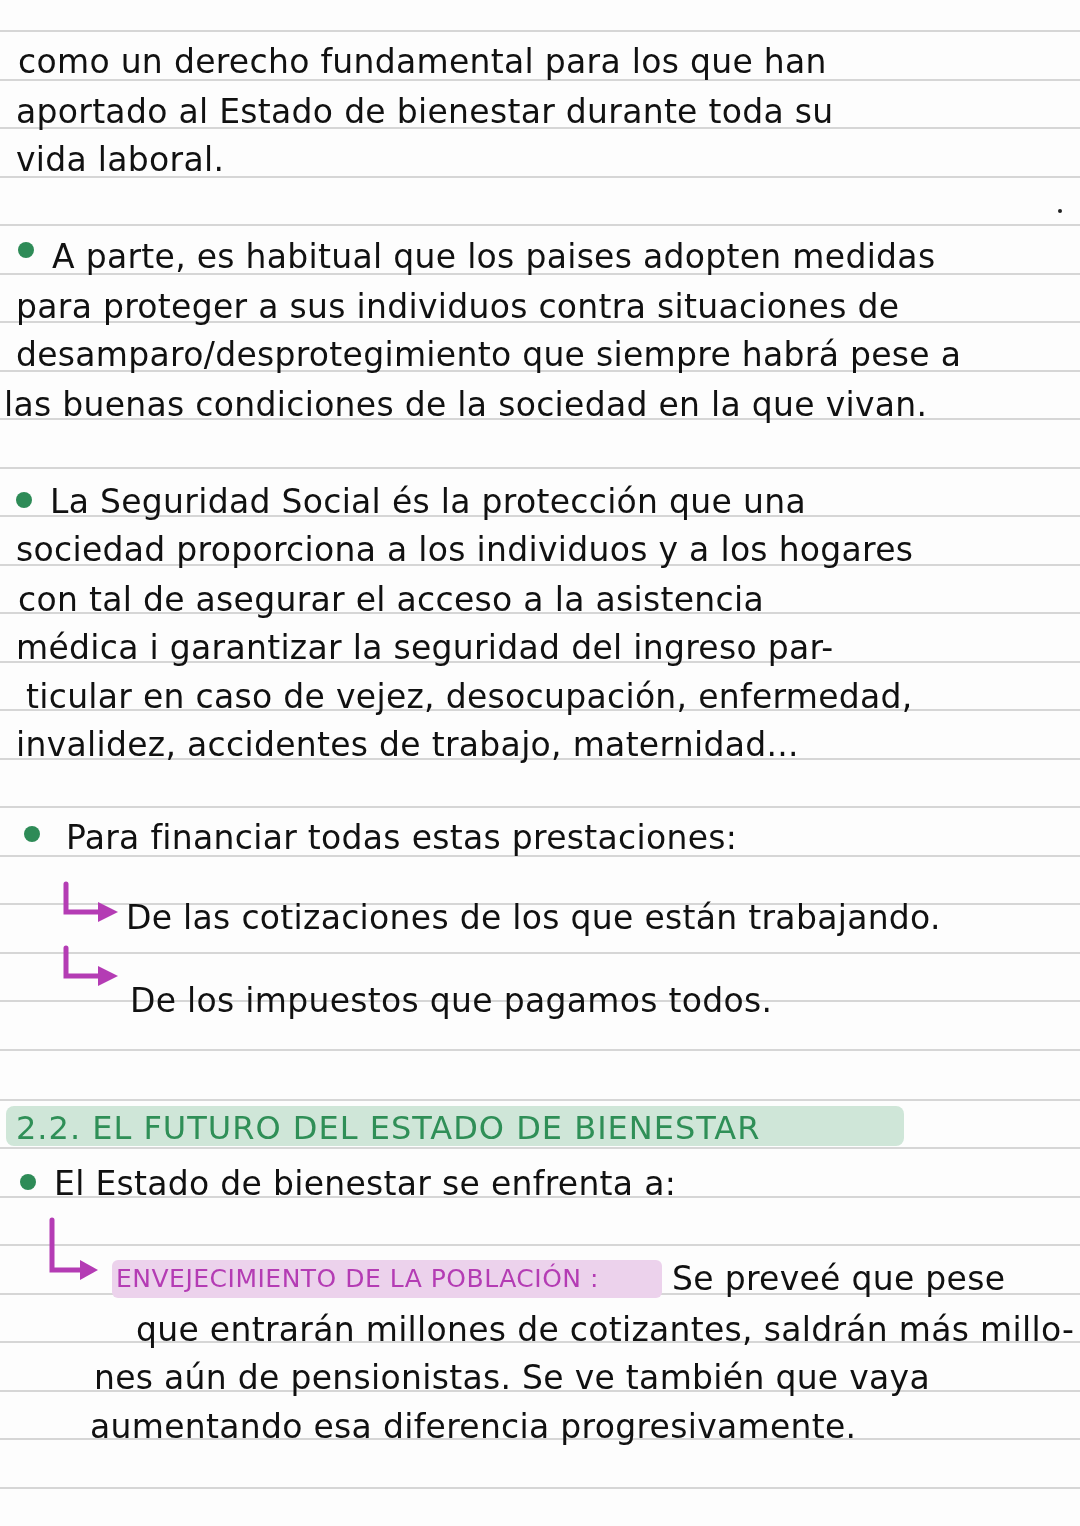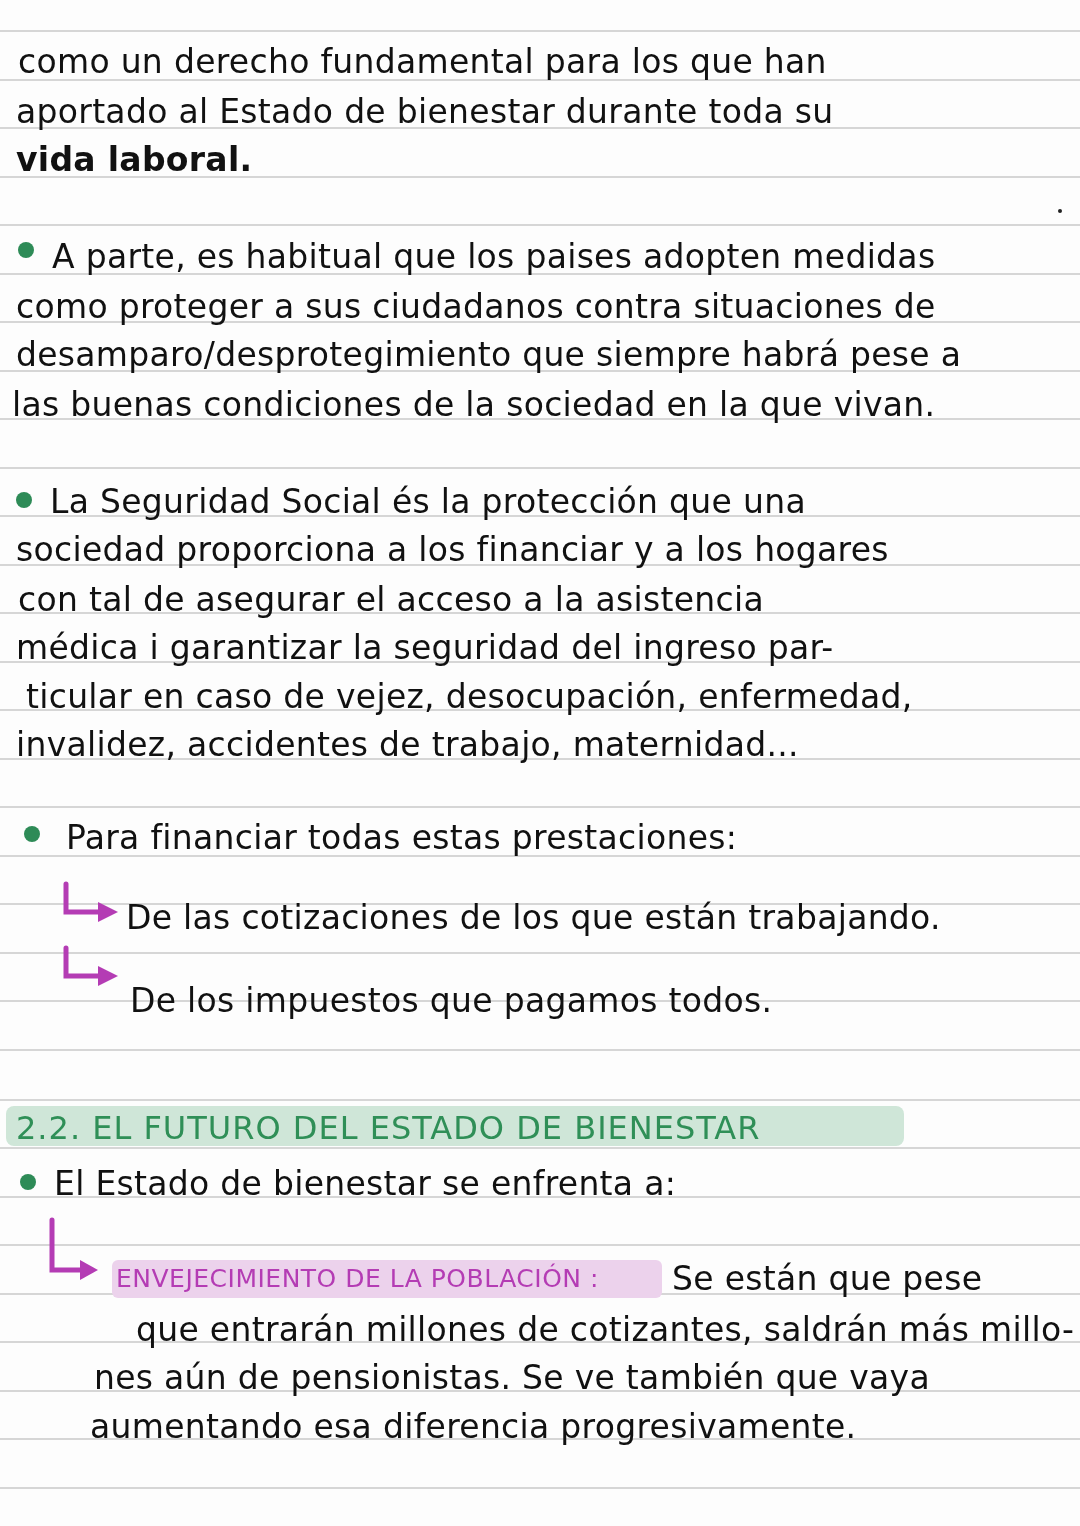--- a/index.html
+++ b/index.html
@@ -127,37 +127,37 @@
   <div class="rule" style="top:1244px"></div>
   <div class="rule" style="top:1293px"></div>
   <div class="rule" style="top:1341px"></div>
   <div class="rule" style="top:1390px"></div>
   <div class="rule" style="top:1438px"></div>
   <div class="rule" style="top:1487px"></div>
 
   <div>
     <div class="line" style="left:18px; top:42px;">como un derecho fundamental para los que han</div>
     <div class="line" style="left:16px; top:92px;">aportado al Estado de bienestar durante toda su</div>
-    <div class="line" style="left:16px; top:140px;font-weight:bold;">vida laboral.</div>
+    <div class="line" style="left:16px; top:140px;">vida laboral.</div>
   </div>
 
   <div class="stray-dot" style="left:1058px; top:209px;"></div>
 
   <div>
     <div class="bullet" style="left:18px; top:242px;"></div>
     <div class="line" style="left:52px; top:237px;">A parte, es habitual que los paises adopten medidas</div>
-    <div class="line" style="left:16px; top:287px;">como proteger a sus ciudadanos contra situaciones de</div>
+    <div class="line" style="left:16px; top:287px;">para proteger a sus individuos contra situaciones de</div>
     <div class="line" style="left:16px; top:335px;">desamparo/desprotegimiento que siempre habrá pese a</div>
-    <div class="line" style="left:12px; top:385px;">las buenas condiciones de la sociedad en la que vivan.</div>
+    <div class="line" style="left:4px; top:385px;">las buenas condiciones de la sociedad en la que vivan.</div>
   </div>
 
   <div>
     <div class="bullet" style="left:16px; top:492px;"></div>
     <div class="line" style="left:50px; top:482px;">La Seguridad Social és la protección que una</div>
-    <div class="line" style="left:16px; top:530px;">sociedad proporciona a los financiar y a los hogares</div>
+    <div class="line" style="left:16px; top:530px;">sociedad proporciona a los individuos y a los hogares</div>
     <div class="line" style="left:18px; top:580px;">con tal de asegurar el acceso a la asistencia</div>
     <div class="line" style="left:16px; top:628px;">médica i garantizar la seguridad del ingreso par-</div>
     <div class="line" style="left:26px; top:677px;">ticular en caso de vejez, desocupación, enfermedad,</div>
     <div class="line" style="left:16px; top:725px;">invalidez, accidentes de trabajo, maternidad...</div>
   </div>
 
   <div>
     <div class="bullet" style="left:24px; top:826px;"></div>
     <div class="line" style="left:66px; top:818px;">Para financiar todas estas prestaciones:</div>
 
@@ -181,19 +181,19 @@
     <div class="bullet" style="left:20px; top:1174px;"></div>
     <div class="line" style="left:54px; top:1164px;">El Estado de bienestar se enfrenta a:</div>
 
     <svg class="arrow" style="left:46px; top:1216px;" width="64" height="70" viewBox="0 0 64 70">
       <path d="M6 4 L6 54 L36 54" stroke="#b43cb4" stroke-width="5" fill="none" stroke-linecap="round"></path>
       <path d="M34 44 L52 54 L34 64 Z" fill="#b43cb4"></path>
     </svg>
 
     <div class="pink-bar"></div>
     <div class="pink-text">ENVEJECIMIENTO DE LA POBLACIÓN :</div>
-    <div class="line" style="left:672px; top:1259px;">Se están que pese</div>
+    <div class="line" style="left:672px; top:1259px;">Se preveé que pese</div>
     <div class="line" style="left:92px; top:1310px;margin-left:44px;">que entrarán millones de cotizantes, saldrán más millo-</div>
     <div class="line" style="left:94px; top:1358px;">nes aún de pensionistas. Se ve también que vaya</div>
     <div class="line" style="left:90px; top:1407px;">aumentando esa diferencia progresivamente.</div>
   </div>
 
 </div>
 
 </body></html>

